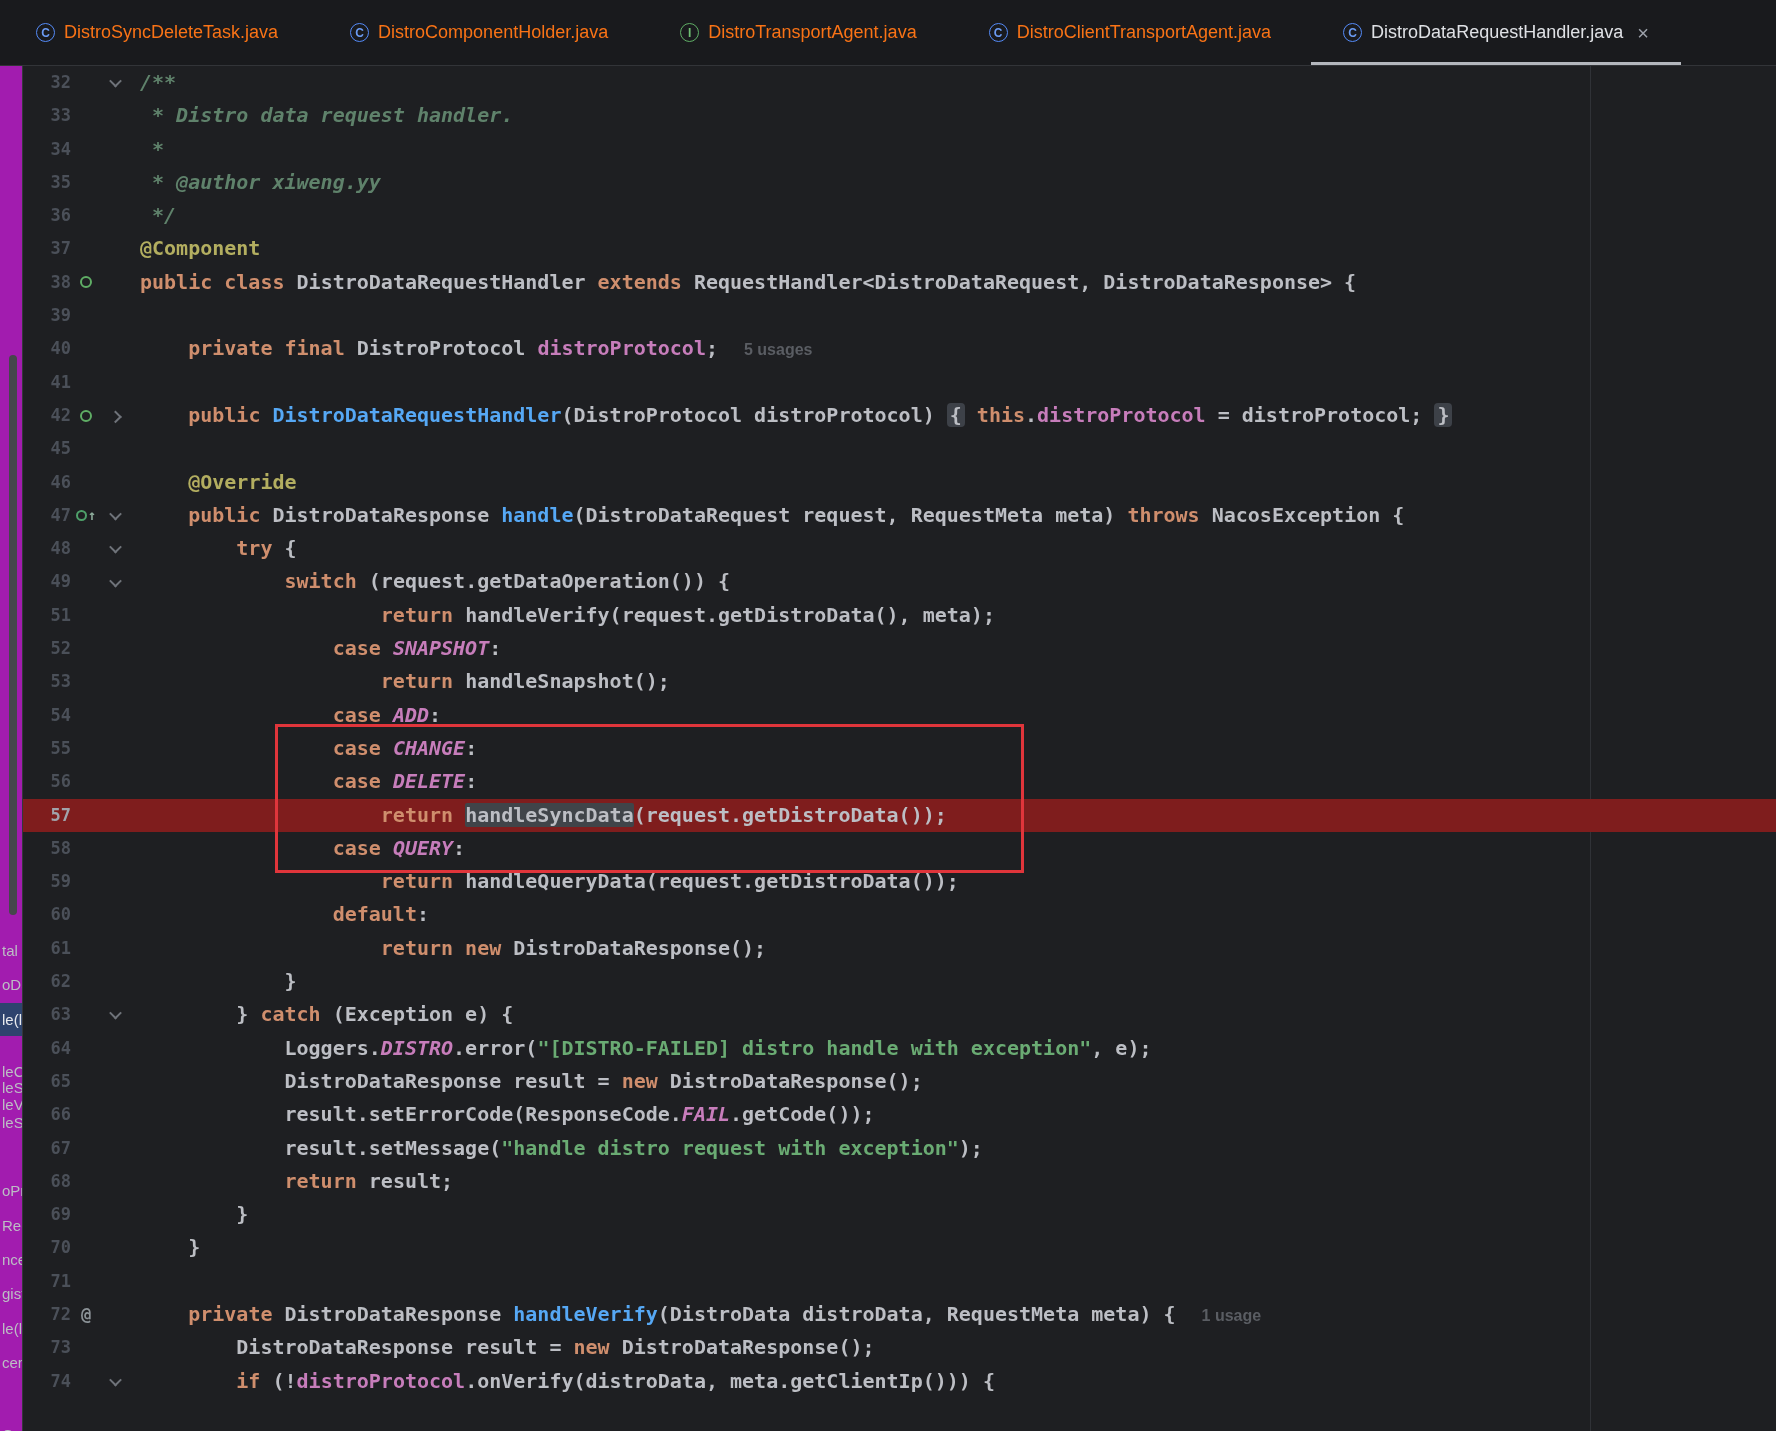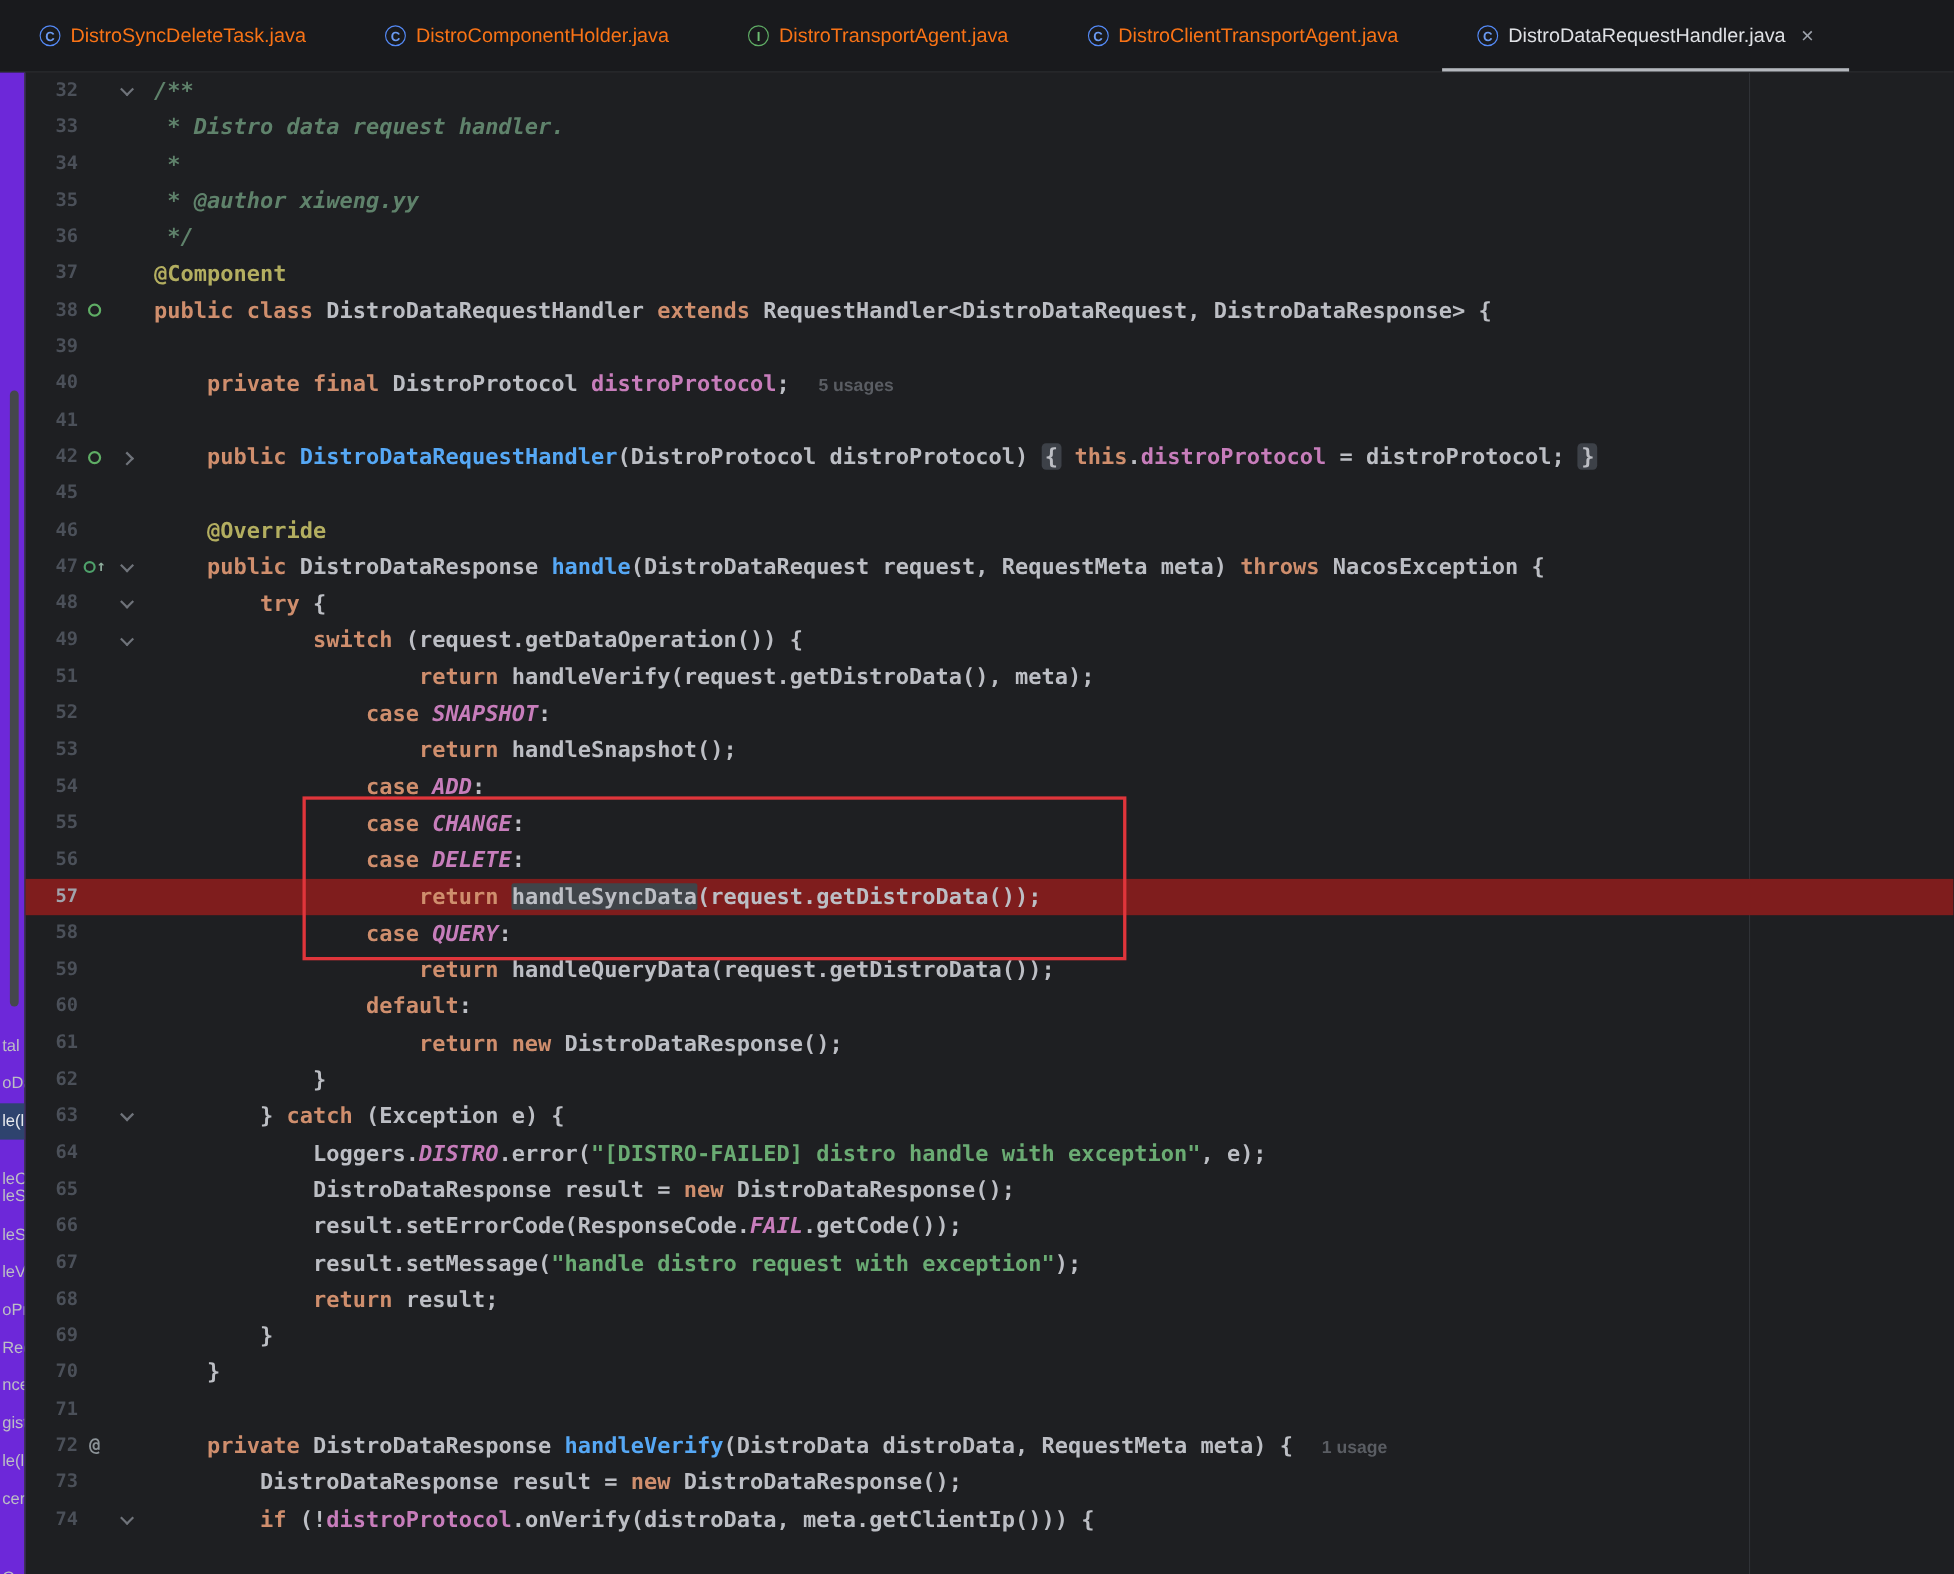--- a/index.html
+++ b/index.html
@@ -17,21 +17,21 @@
   .ticon.class{border:1.6px solid #548af7;color:#6b9bf2;}
   .ticon.interface{border:1.6px solid #5fad65;color:#6fbf73;}
   .tclose{color:#9da2ab;font-size:20px;margin-left:14px;line-height:1;}
   .tab .underline{position:absolute;left:4px;right:4px;bottom:0;height:3px;background:#b4b7bd;}
 
   
   .main{position:absolute;left:0;top:66px;right:0;bottom:0;background:#1e1f22;}
 
   
   .leftstrip{position:absolute;left:0;top:0;bottom:0;width:23px;border-right:1px solid #35373b;
-    overflow:hidden;background:#6d28d9;}
+    overflow:hidden;background:#a21caf;}
   .lpitem{position:absolute;left:2px;height:33px;line-height:33px;font-size:15px;color:#bcbec4;
     white-space:nowrap;overflow:hidden;width:21px;}
   .lpitem.sel{background:#2e436e;left:0;padding-left:2px;width:23px;color:#e8eaee;}
   .lpthumb{position:absolute;left:9px;top:289px;width:8px;height:560px;border-radius:4px;background:#45474c;}
 
   
   .editor{position:absolute;left:23px;top:0;right:0;bottom:0;overflow:hidden;
     font-family:"DejaVu Sans Mono","Liberation Mono",monospace;font-size:20px;}
   .marginguide{position:absolute;left:1567px;top:0;bottom:0;width:1px;background:#303237;}
   .row{position:relative;height:33.3px;line-height:33.3px;display:flex;white-space:pre;font-weight:bold;}
@@ -97,21 +97,21 @@
 
 <div class="main">
   <div class="leftstrip">
     <div class="lpthumb"></div>
   <div class="lpitem" style="top: 868px;">tal</div>
       <div class="lpitem" style="top: 902px;">oDa</div>
       <div class="lpitem sel" style="top: 937px;">le(l</div>
       <div class="lpitem" style="top: 989px;">leC</div>
       <div class="lpitem" style="top: 1005px;">leS</div>
       <div class="lpitem" style="top: 1040px;">leS</div>
-      <div class="lpitem" style="top: 1074px;">leV</div>
+      <div class="lpitem" style="top: 1022px;">leV</div>
       <div class="lpitem" style="top: 1108px;">oPr</div>
       <div class="lpitem" style="top: 1143px;">Rec</div>
       <div class="lpitem" style="top: 1177px;">nce</div>
       <div class="lpitem" style="top: 1211px;">gist</div>
       <div class="lpitem" style="top: 1246px;">le(l</div>
       <div class="lpitem" style="top: 1280px;">cerl</div>
       <div class="lpitem" style="top: 1352px;">Op</div>
     </div>
   <div class="editor">
     <div class="marginguide"></div>

